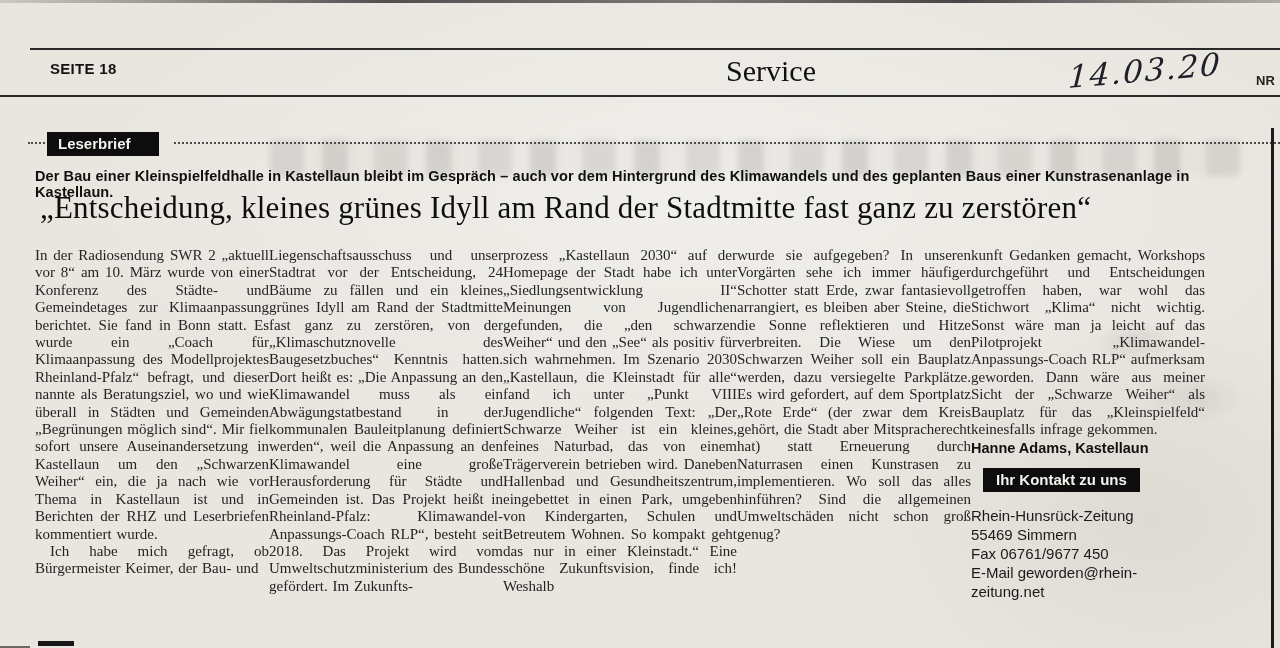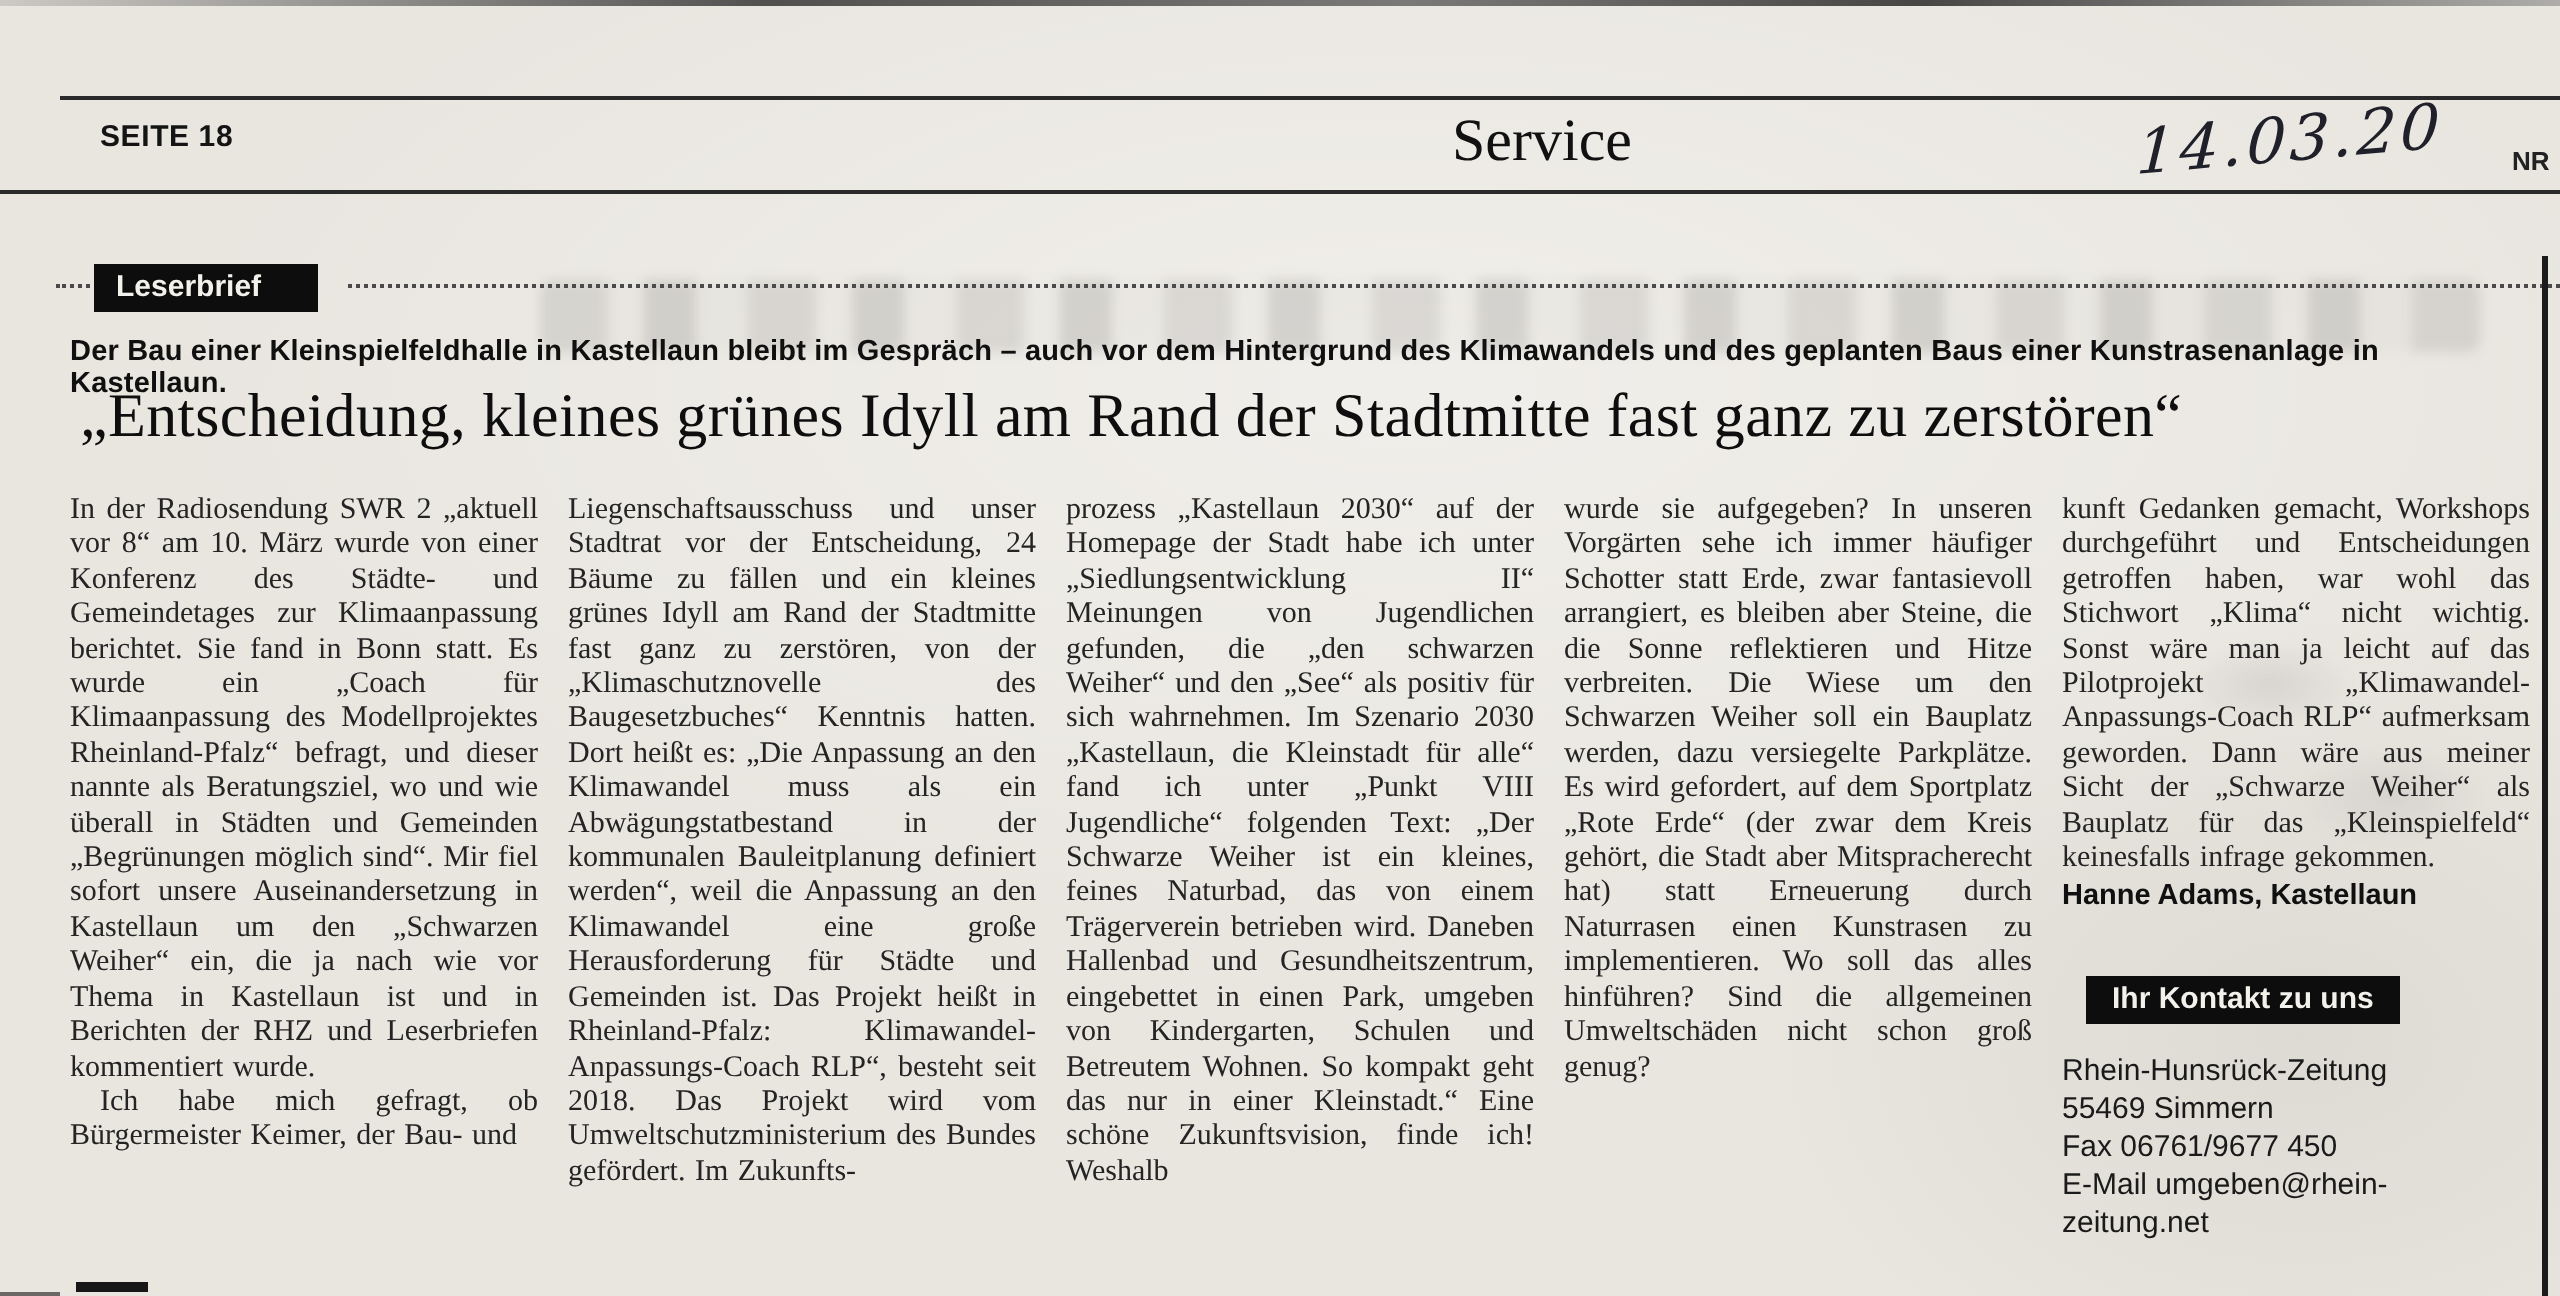--- a/index.html
+++ b/index.html
@@ -69,36 +69,36 @@
   }
   .headline {
     position: absolute; left: 40px; top: 190px; width: 1200px;
     font-size: 31px; font-weight: normal; color: #0e0e0e; letter-spacing: 0.2px;
     font-family: "Liberation Serif", serif;
   }
 
   
   .columns {
     position: absolute; left: 35px; top: 247px; width: 1233px;
-    display: flex; gap: 15px;
+    display: flex; 
   }
   .col { width: 234px; flex: 0 0 234px; }
   .body-para {
     font-size: 15px; line-height: 17.4px; text-align: justify;
     color: #242424; hyphens: auto; -webkit-hyphens: auto;
     word-spacing: 1px;
   }
   .body-para.indent { text-indent: 15px; }
   .author {
     margin-top: 2px;
     font-family: "Liberation Sans", sans-serif; font-weight: bold; font-size: 14.5px; color: #101010;
   }
 
   
-  .contact { margin-top: 32px; }
+  .contact { margin-top: 12px; }
   .contact-title {
     display: inline-block; background: #0d0d0d; color: #f3f1ec;
     font-family: "Liberation Sans", sans-serif; font-weight: bold; font-size: 15px;
     padding: 3px 13px 4px 13px; margin-left: 12px;
   }
   .contact-lines { margin-top: 14px; font-family: "Liberation Sans", sans-serif; font-size: 15px; line-height: 19px; color: #1a1a1a; }
 </style>
 </head>
 <body>
 
@@ -149,21 +149,21 @@
       <div>
           <p class="body-para">kunft Gedanken gemacht, Workshops durchgeführt und Entscheidungen getroffen haben, war wohl das Stichwort „Klima“ nicht wichtig. Sonst wäre man ja leicht auf das Pilotprojekt „Klimawandel-Anpassungs-Coach RLP“ aufmerksam geworden. Dann wäre aus meiner Sicht der „Schwarze Weiher“ als Bauplatz für das „Kleinspielfeld“ keinesfalls infrage gekommen.</p>
         </div>
       <div class="author">Hanne Adams, Kastellaun</div>
       <div class="contact">
         <div class="contact-title">Ihr Kontakt zu uns</div>
         <div class="contact-lines">
             <div>Rhein-Hunsrück-Zeitung</div>
             <div>55469 Simmern</div>
             <div>Fax 06761/9677 450</div>
-            <div>E-Mail umgeben@rhein-zeitung.net</div>
+            <div>E-Mail geworden@rhein-zeitung.net</div>
           </div>
       </div>
     </div>
   </div>
 
   <div class="right-rule"></div>
   <div class="scan-bottom-bar"></div>
   <div class="scan-bottom-edge"></div>
 </div>
 

